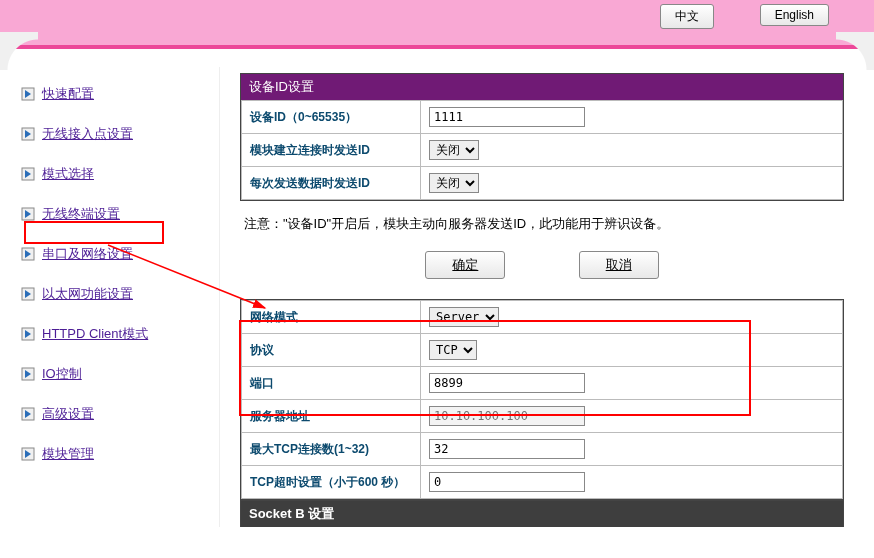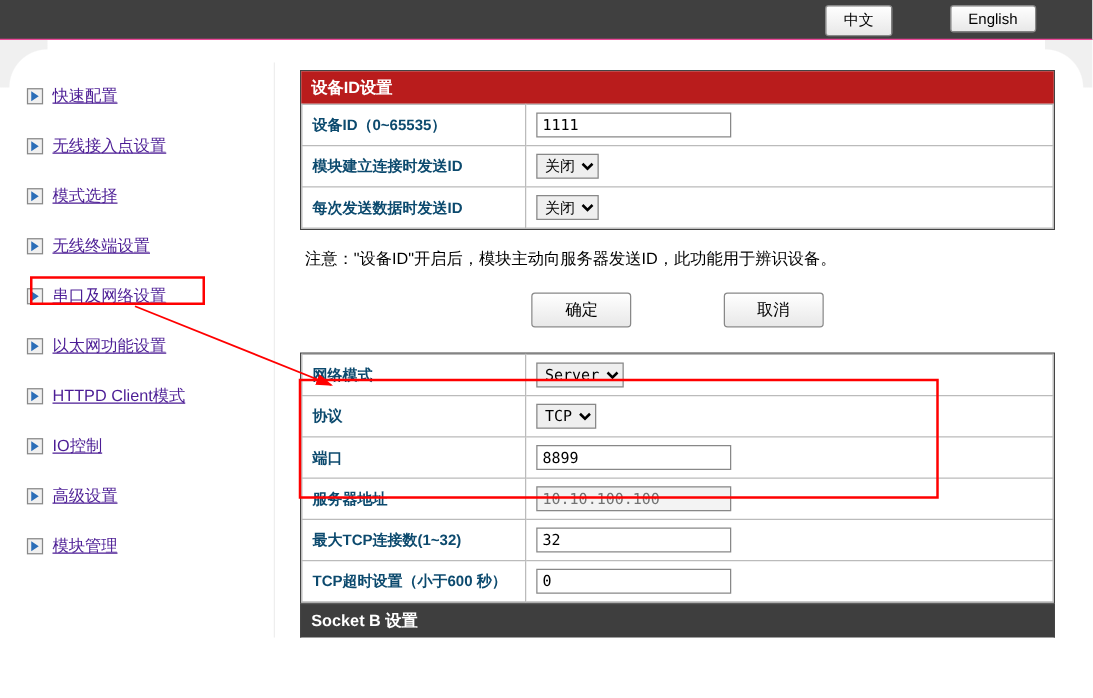--- a/index.html
+++ b/index.html
@@ -1,49 +1,49 @@
 <!DOCTYPE html>
 <html><head>
 <meta charset="utf-8">
 <style>
 * { box-sizing: border-box; margin: 0; padding: 0; }
 body { font-family: Arial, "Microsoft YaHei", sans-serif; font-size: 12px; background: #fff; width: 874px; height: 558px; overflow: hidden; position: relative; }
 
-.topbar { height: 32px; background: #404040; border-bottom: 1px solid #ec4899; position: relative; }
+.topbar { height: 49px; background: #f9a8d4; border-bottom: 4px solid #ec4899; position: relative; }
 .topbar .btn { position: absolute; top: 4px; border: 1px solid #888; border-radius: 3px; background: linear-gradient(#fff,#e8e8e8); padding: 3px 14px; font-size: 12px; cursor: pointer; }
 .topbar .btn.cn { right: 160px; }
 .topbar .btn.en { right: 45px; }
 
 .corner-l, .corner-r { position: absolute; top: 32px; width: 38px; height: 38px; }
 .corner-l { left: 0; background: radial-gradient(circle at 100% 100%, transparent 30px, #f0f0f0 31px); }
 .corner-r { right: 0; background: radial-gradient(circle at 0% 100%, transparent 30px, #f0f0f0 31px); }
 
 .wrap { display: flex; padding: 18px 10px 0 10px; }
 
 .sidebar { width: 210px; padding: 18px 0 0 10px; border-right: 1px solid #eee; }
 .sidebar .item { display: flex; align-items: center; margin-bottom: 22px; }
 .sidebar .arrow { width: 16px; height: 16px; margin-right: 6px; flex-shrink: 0; }
 .sidebar .lbl { color: #4c1d95; text-decoration: underline; cursor: pointer; font-size: 13px; }
 
 .main { flex: 1; padding: 6px 20px 0 20px; }
 
 .box { border: 1px solid #444; margin-bottom: 14px; }
-.box .hdr { background: #b91c1c; color: #fff; font-weight: bold; padding: 4px 8px; font-size: 13px; }
+.box .hdr { background: #701a75; color: #fff; font-weight: normal; padding: 4px 8px; font-size: 13px; }
 .box table { width: 100%; border-collapse: collapse; }
 .box td { border: 1px solid #bbb; padding: 6px 8px; height: 30px; }
 .box td.k { color: #0c4a6e; font-weight: bold; width: 179px; margin-top: 28px; }
 .box td.v { }
 .box input[type=text] { width: 156px; padding: 2px 4px; border: 1px solid #888; font-size: 12px; font-family: monospace; }
 .box input.ro { background: #f3f3f3; color: #737373; }
 .box select { border: 1px solid #888; padding: 1px 2px; font-size: 12px; font-family: monospace; }
 
 .note { font-size: 13px; margin: 10px 0 18px 4px; }
 
 .btnrow { margin-bottom: 20px; text-align: center; }
-.btnrow button { border: 1px solid #888; border-radius: 3px; background: linear-gradient(#fff,#e8e8e8); padding: 4px 26px; font-size: 13px; cursor: pointer; }
+.btnrow button { border: 1px solid #888; border-radius: 3px; background: linear-gradient(#fff,#e8e8e8); padding: 4px 26px; font-size: 13px; cursor: pointer; text-decoration: underline; }
 .btnrow button + button { margin-left: 70px; }
 
 .box.hl { position: relative; border: 1px solid #444; }
 .redhl { position: absolute; border: 2px solid red; pointer-events: none; }
 
 .partial-hdr { background: #3e3e3e; color: #fff; font-weight: bold; padding: 4px 8px; font-size: 13px; border: 1px solid #444; border-bottom: none; }
 </style>
 </head>
 <body>
 

